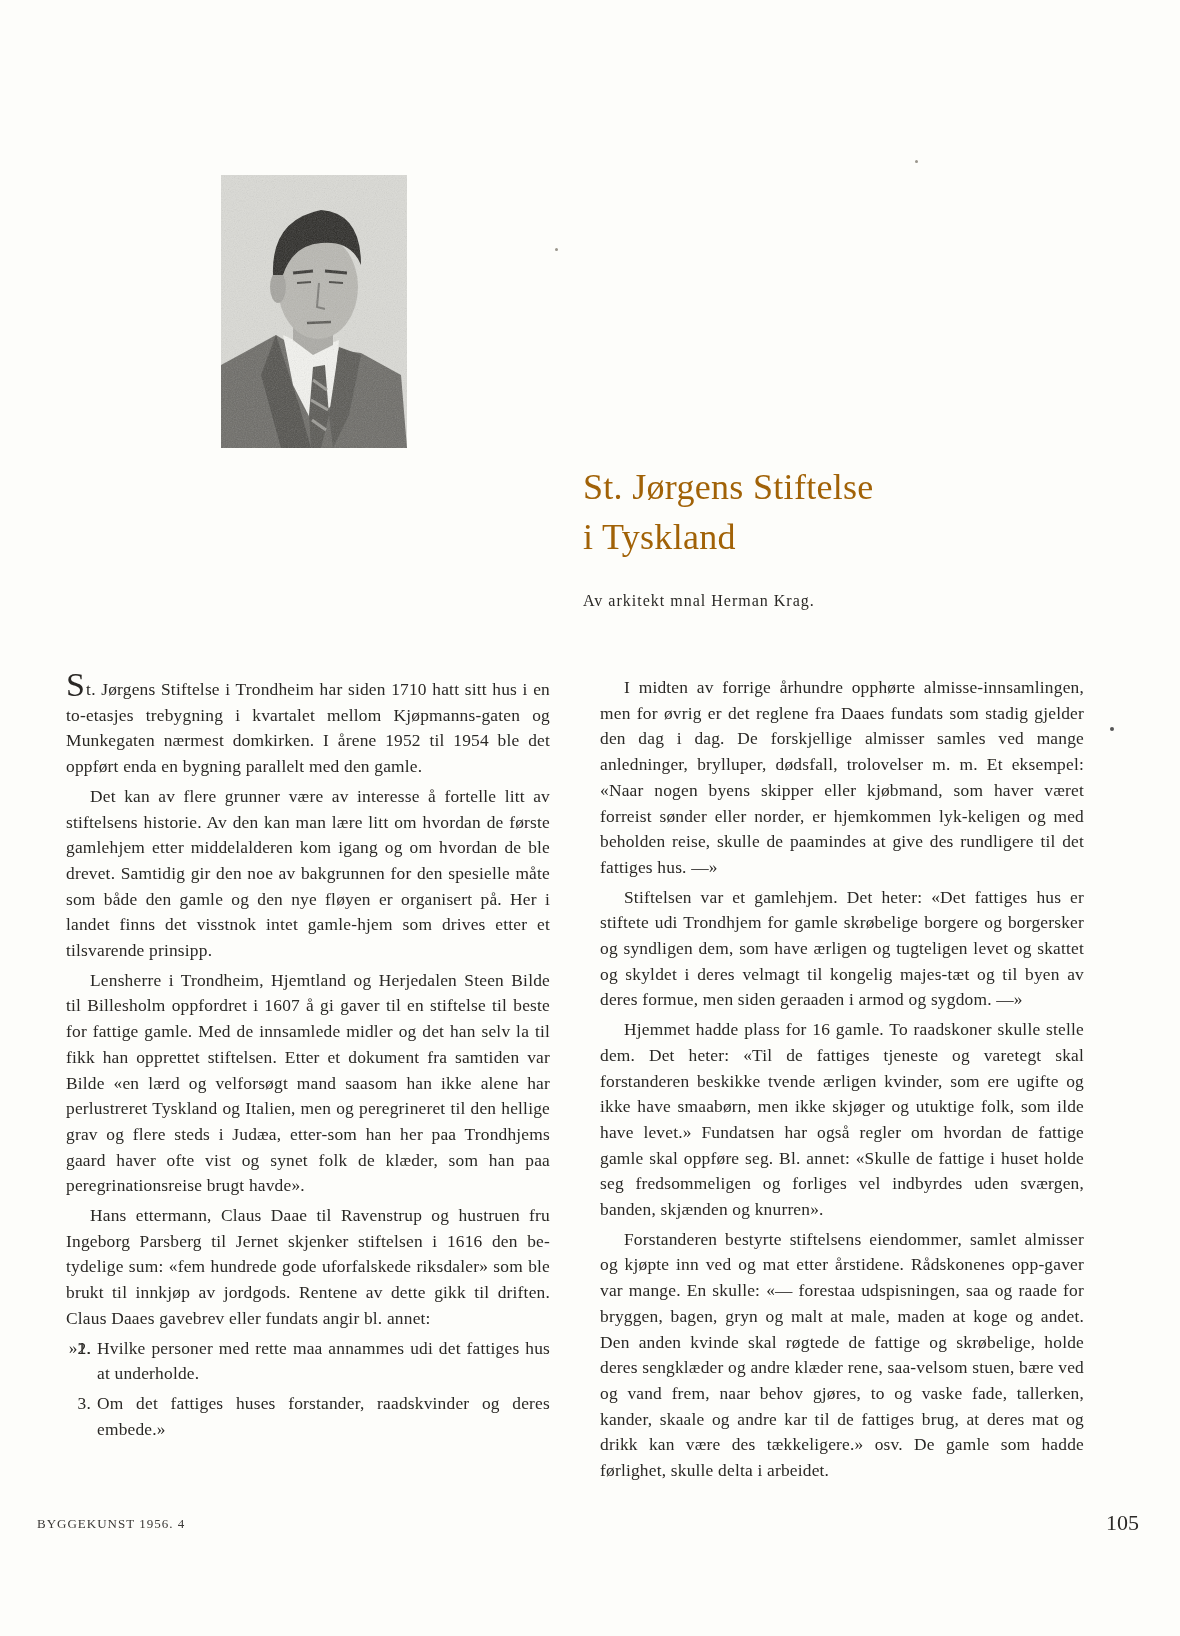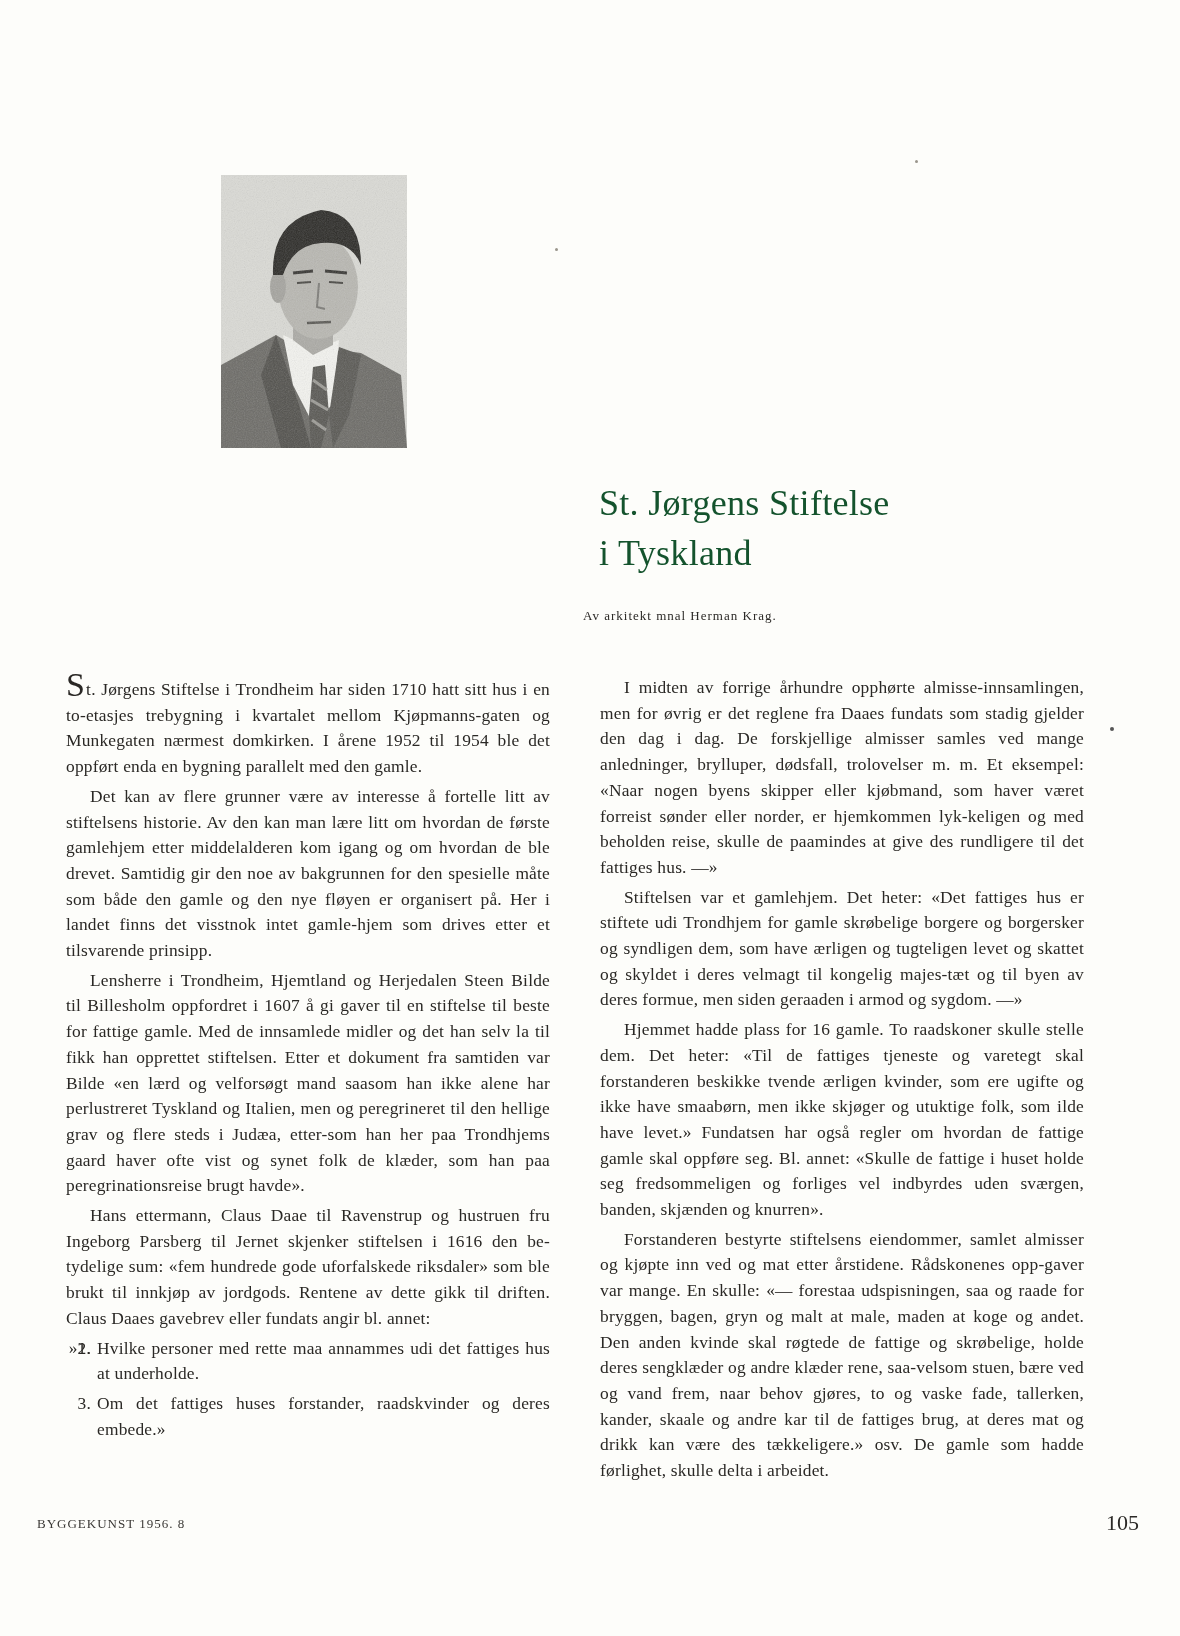--- a/index.html
+++ b/index.html
@@ -11,25 +11,25 @@
   }
   .photo {
     position: absolute; left: 221px; top: 175px; width: 186px; height: 273px;
     background: #cfcfca; overflow: hidden;
     filter: contrast(1.05);
   }
   .photo svg { width: 100%; height: 100%; display: block; }
 
   .title-block { position: absolute; left: 583px; top: 462px; width: 520px; }
   .title {
-    font-size: 36px; line-height: 50px; margin: 16px; font-weight: normal;
-    letter-spacing: 0.3px; color: #14532d;
+    font-size: 36px; line-height: 50px; margin: 0; font-weight: normal;
+    letter-spacing: 0.3px; color: #a16207;
   }
   .byline {
-    margin-top: 30px; font-size: 13px; letter-spacing: 1px; color: #2b2926;
+    margin-top: 30px; font-size: 16px; letter-spacing: 1px; color: #2b2926;
   }
 
   .col {
     position: absolute; top: 675px; width: 484px;
     font-size: 17.4px; line-height: 25.7px; text-align: justify;
     letter-spacing: 0.2px;
     hyphens: manual;
   }
   .col.left { left: 66px; }
   .col.right { left: 600px; width: 484px; }
@@ -116,18 +116,18 @@
   </ol>
 </div>
 
 <div class="col right">
   <p>I midten av forrige århundre opphørte almisse-innsamlingen, men for øvrig er det reglene fra Daaes fundats som stadig gjelder den dag i dag. De forskjellige almisser samles ved mange anledninger, brylluper, dødsfall, trolovelser m. m. Et eksempel: «Naar nogen byens skipper eller kjøbmand, som haver været forreist sønder eller norder, er hjemkommen lyk-keligen og med beholden reise, skulle de paamindes at give des rundligere til det fattiges hus. —»</p>
   <p>Stiftelsen var et gamlehjem. Det heter: «Det fattiges hus er stiftete udi Trondhjem for gamle skrøbelige borgere og borgersker og syndligen dem, som have ærligen og tugteligen levet og skattet og skyldet i deres velmagt til kongelig majes-tæt og til byen av deres formue, men siden geraaden i armod og sygdom. —»</p>
   <p>Hjemmet hadde plass for 16 gamle. To raadskoner skulle stelle dem. Det heter: «Til de fattiges tjeneste og varetegt skal forstanderen beskikke tvende ærligen kvinder, som ere ugifte og ikke have smaabørn, men ikke skjøger og utuktige folk, som ilde have levet.» Fundatsen har også regler om hvordan de fattige gamle skal oppføre seg. Bl. annet: «Skulle de fattige i huset holde seg fredsommeligen og forliges vel indbyrdes uden sværgen, banden, skjænden og knurren».</p>
   <p>Forstanderen bestyrte stiftelsens eiendommer, samlet almisser og kjøpte inn ved og mat etter årstidene. Rådskonenes opp-gaver var mange. En skulle: «— forestaa udspisningen, saa og raade for bryggen, bagen, gryn og malt at male, maden at koge og andet. Den anden kvinde skal røgtede de fattige og skrøbelige, holde deres sengklæder og andre klæder rene, saa-velsom stuen, bære ved og vand frem, naar behov gjøres, to og vaske fade, tallerken, kander, skaale og andre kar til de fattiges brug, at deres mat og drikk kan være des tækkeligere.» osv. De gamle som hadde førlighet, skulle delta i arbeidet.</p>
 </div>
 
-<div class="footer-left">BYGGEKUNST 1956. 8</div>
+<div class="footer-left">BYGGEKUNST 1956. 4</div>
 <div class="page-number">105</div>
 
 <div class="speck" style="left:915px;top:160px"></div>
 <div class="speck" style="left:555px;top:248px"></div>
 <div class="speck" style="left:1110px;top:727px;width:4px;height:4px;background:#555"></div>
 
 </body></html>

